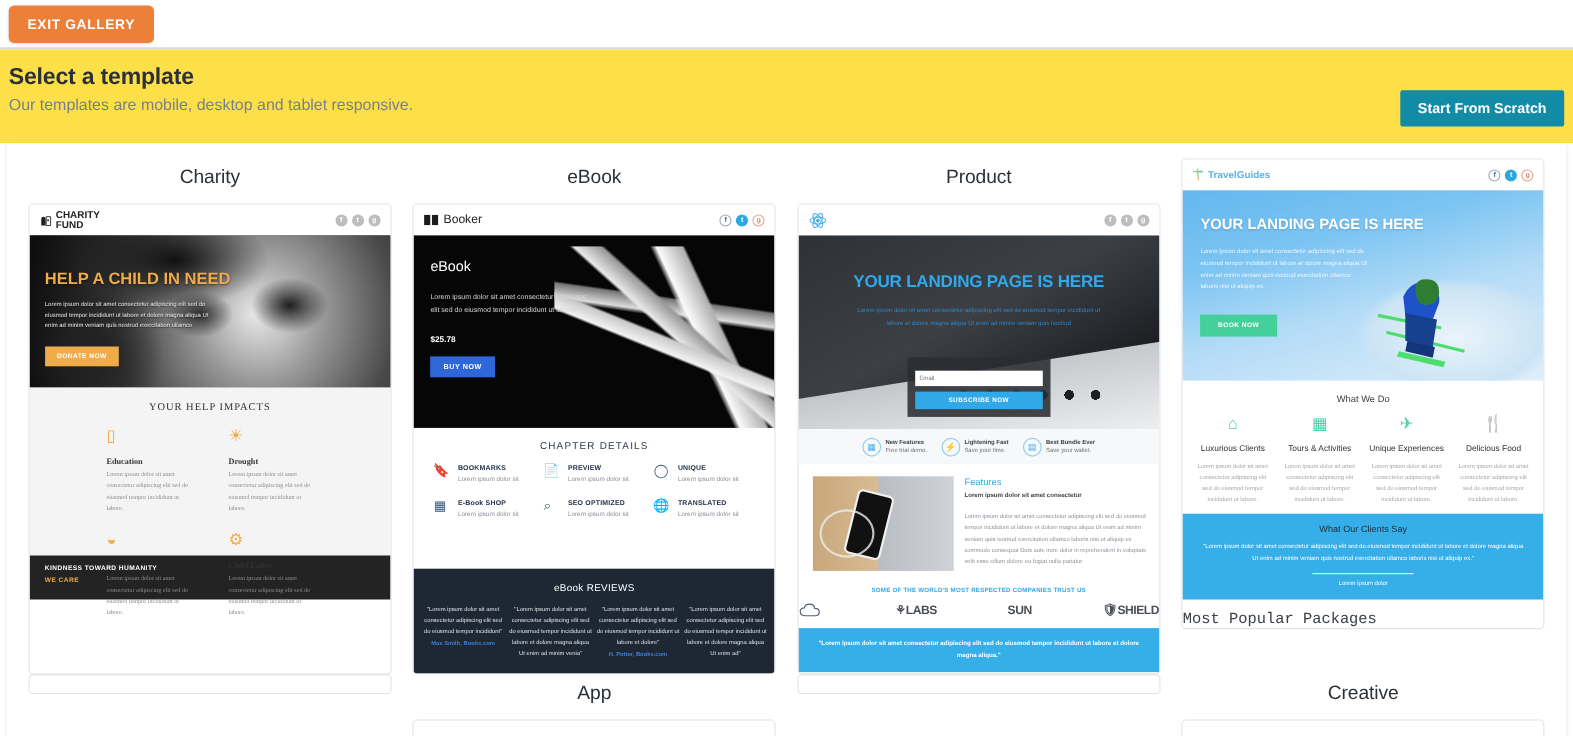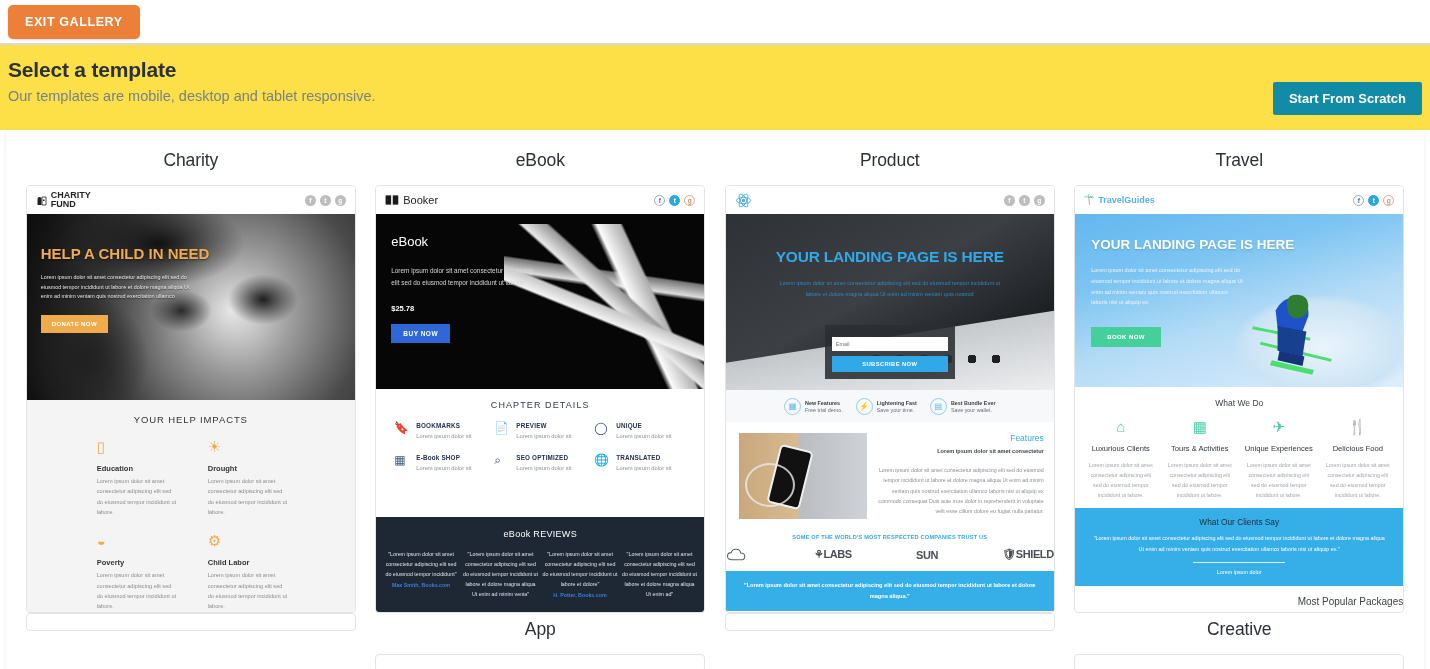--- a/index.html
+++ b/index.html
@@ -118,39 +118,39 @@
     font-style: normal; font-size: 6.5px; color: #fff; font-weight: bold;
   }
   .soc-gray i { background: #bdbdbd; }
   .soc-out i { background: #fff; border: 1px solid #cfcfcf; color: #9aa0a6; }
   .soc-out i.fb { border-color: #9ab; color: #4a6ea9; }
   .soc-out i.tw { background: #29a8e0; border-color: #29a8e0; color: #fff; }
   .soc-out i.gp { border-color: #e0a58e; color: #d98c6a; }
 
   
   .ch-hero {
-    height: 186px; position: relative; overflow: hidden;
+    height: 138px; position: relative; overflow: hidden;
     background:
       radial-gradient(circle at 62% 52%, #efefef 0%, #9c9c9c 28%, #4a4a4a 60%, #1b1b1b 100%),
       #3a3a3a;
   }
   .ch-hero::before {
     content:""; position:absolute; inset:0;
     background:
       radial-gradient(ellipse 50px 36px at 72% 46%, #1d1d1d 0%, rgba(29,29,29,0) 70%),
       radial-gradient(ellipse 44px 30px at 47% 52%, #2a2a2a 0%, rgba(42,42,42,0) 70%),
       radial-gradient(ellipse 120px 60px at 40% 16%, #111 0%, rgba(17,17,17,0) 72%),
       radial-gradient(ellipse 90px 90px at 18% 78%, #202020 0%, rgba(32,32,32,0) 70%),
       linear-gradient(100deg, rgba(0,0,0,.55) 0%, rgba(0,0,0,.10) 45%, rgba(0,0,0,.0) 70%);
   }
   .ch-hero-in { position: relative; padding: 30px 0 0 14px; }
   .ch-h1 { color:#f0ab4b; font-size:15px; font-weight:bold; line-height:1.35; text-shadow:0 1px 2px rgba(0,0,0,.5); }
   .ch-p { color:#e9e9e9; font-size:5.4px; line-height:1.75; margin-top:9px; width:158px; text-shadow:0 1px 1px rgba(0,0,0,.6); }
   .ch-btn { margin-top:13px; display:inline-block; background:#f0ab4b; color:#fff; font-size:6px; font-weight:bold; padding:6px 11px; letter-spacing:.4px; }
-  .ch-body { background:#f4f4f4; padding:14px 0 0 0; height:212px; }
+  .ch-body { background:#f4f4f4; padding:14px 0 0 0; height:153px;font-family:Liberation Serif, serif; }
   .ch-h2 { text-align:center; font-size:9.5px; color:#333; letter-spacing:.9px; }
   .ch-grid { display:grid; grid-template-columns:1fr 1fr; padding:14px 36px 0 70px; row-gap:16px; }
   .ch-item-ic { color:#f0ab4b; font-size:15px; line-height:1; height:20px; }
   .ch-item-t { font-size:7.5px; font-weight:bold; color:#333; margin-top:5px; }
   .ch-item-p { font-size:5.6px; color:#8d8d8d; line-height:1.85; margin-top:3px; width:80px; }
   .ch-foot { background:#232323; height:40px; padding:9px 0 0 14px; }
   .ch-foot-1 { color:#fff; font-size:6px; font-weight:bold; letter-spacing:.4px; }
   .ch-foot-2 { color:#f0ab4b; font-size:6px; font-weight:bold; margin-top:5px; letter-spacing:.4px; }
 
   
@@ -203,21 +203,21 @@
   .pr-h1 { color:#31a8e8; font-size:15.5px; font-weight:bold; letter-spacing:-.2px; }
   .pr-p { color:#2f84c0; font-size:5.5px; line-height:1.95; margin:12px auto 0; width:232px; }
   .pr-form { position:relative; z-index:3; width:130px; margin:26px auto 0; background:rgba(42,45,49,.88); padding:7px; }
   .pr-input { width:100%; height:14px; background:#fff; border:none; font-size:5.5px; padding-left:4px; color:#555; font-family:"Liberation Sans",sans-serif; }
   .pr-sub { margin-top:5px; width:100%; background:#31a8e8; color:#fff; border:none; font-size:5.8px; font-weight:bold; padding:5px 0; letter-spacing:.4px; font-family:"Liberation Sans",sans-serif; }
   .pr-feats { background:#f7f8f9; height:32px; display:flex; align-items:center; justify-content:center; gap:13px; }
   .pr-f { display:flex; align-items:center; gap:4px; }
   .pr-f-ic { width:17px; height:17px; border-radius:50%; border:1px solid #8fcdf0; color:#49b1ea; font-size:8px; display:flex; align-items:center; justify-content:center; }
   .pr-f-t { font-size:5.4px; font-weight:bold; color:#3a3f45; }
   .pr-f-s { font-size:5.4px; color:#6b7077; margin-top:1px; }
-  .pr-mid { display:flex; padding:11px 10px 0 13px; gap:10px; height:108px;text-align:right; }
+  .pr-mid { display:flex; padding:11px 10px 0 13px; gap:10px; height:108px; }
   .pr-img { width:128px; height:86px; flex:none; position:relative; overflow:hidden;
     background: linear-gradient(90deg,#c8a87c 0%,#d8bb92 46%,#b9bcc0 47%,#cfd2d6 100%); }
   .pr-img::before { content:""; position:absolute; left:36px; top:16px; width:30px; height:56px; background:#111; border-radius:3px; transform:rotate(14deg); box-shadow:0 0 0 2px #f0f0f0; }
   .pr-img::after { content:""; position:absolute; left:6px; top:30px; width:46px; height:40px; border:2px solid rgba(235,235,235,.8); border-radius:50%; }
   .pr-txt { flex:1; }
   .pr-ft { color:#31a8e8; font-size:8.5px; }
   .pr-fsub { color:#3a3f45; font-size:5.6px; font-weight:bold; margin-top:5px; }
   .pr-fbody { color:#8a8f96; font-size:5.3px; line-height:1.95; margin-top:11px; }
   .pr-trust { text-align:center; color:#31a8e8; font-size:5.6px; font-weight:bold; letter-spacing:.2px; padding-top:4px; }
   .pr-logos { display:flex; align-items:center; justify-content:space-between; gap:6px; padding-top:7px; color:#4a4f55; }
@@ -240,21 +240,21 @@
   .tv-grid { display:grid; grid-template-columns:repeat(4,1fr); padding:11px 6px 0 6px; }
   .tv-c { text-align:center; }
   .tv-ic { color:#4bceac; font-size:15px; line-height:1; height:20px; }
   .tv-ct { font-size:7.6px; color:#2f353b; line-height:1.45; margin-top:4px; }
   .tv-cp { font-size:5.3px; color:#a0a5ab; line-height:1.9; margin-top:6px; padding:0 6px; }
   .tv-test { background:#36aee8; padding:9px 0 11px 0; margin-top:8px; }
   .tv-test-h { text-align:center; color:#1f2d3a; font-size:8.3px; }
   .tv-test-p { text-align:center; color:#fff; font-size:5.4px; line-height:2; margin-top:6px; padding:0 16px; }
   .tv-test-d { width:92px; height:1px; background:rgba(255,255,255,.85); margin:7px auto 0; }
   .tv-test-n { text-align:center; color:#fff; font-size:5.4px; margin-top:6px; }
-  .tv-pop { text-align:right; font-size:10px; color:#3a3f45; padding-top:10px; }
+  .tv-pop { text-align:left; font-size:14px; color:#3a3f45; padding-top:10px;font-family:Liberation Mono, monospace; }
 </style>
 </head>
 <body>
 
 <div class="topbar">
   <button class="exit-gallery-btn">EXIT GALLERY</button>
 </div>
 
 <div class="subheader">
   <h1>Select a template</h1>
@@ -486,21 +486,20 @@
           </svg>
           <span class="pr-logo">⚘<span>LABS</span></span>
           <span class="pr-logo">SUN</span>
           <span class="pr-logo">🛡<span>SHIELD</span></span>
         </div>
         <div class="pr-quote">"Lorem ipsum dolor sit amet consectetur adipiscing elit sed do eiusmod tempor incididunt ut labore et dolore magna aliqua."</div>
       </div>
     </div>
 
     <div class="cell">
-      <div class="cell-title">Travel</div>
       <div class="card">
         <div class="mini-nav">
           <div class="mini-logo">
             <svg width="11" height="12" viewBox="0 0 20 22">
               <path d="M9 8 L10 20" stroke="#c9a15b" stroke-width="1.6" fill="none"></path>
               <path d="M9 7 Q4 3 1 6 M9 7 Q14 3 18 6 M9 7 Q6 1 10 1 M9 7 Q13 2 15 8" stroke="#4fc08d" stroke-width="1.5" fill="none"></path>
             </svg>
             <span style="font-size:9px;color:#59b0e8;font-weight:bold;">TravelGuides</span>
           </div>
           <div class="soc soc-out">

